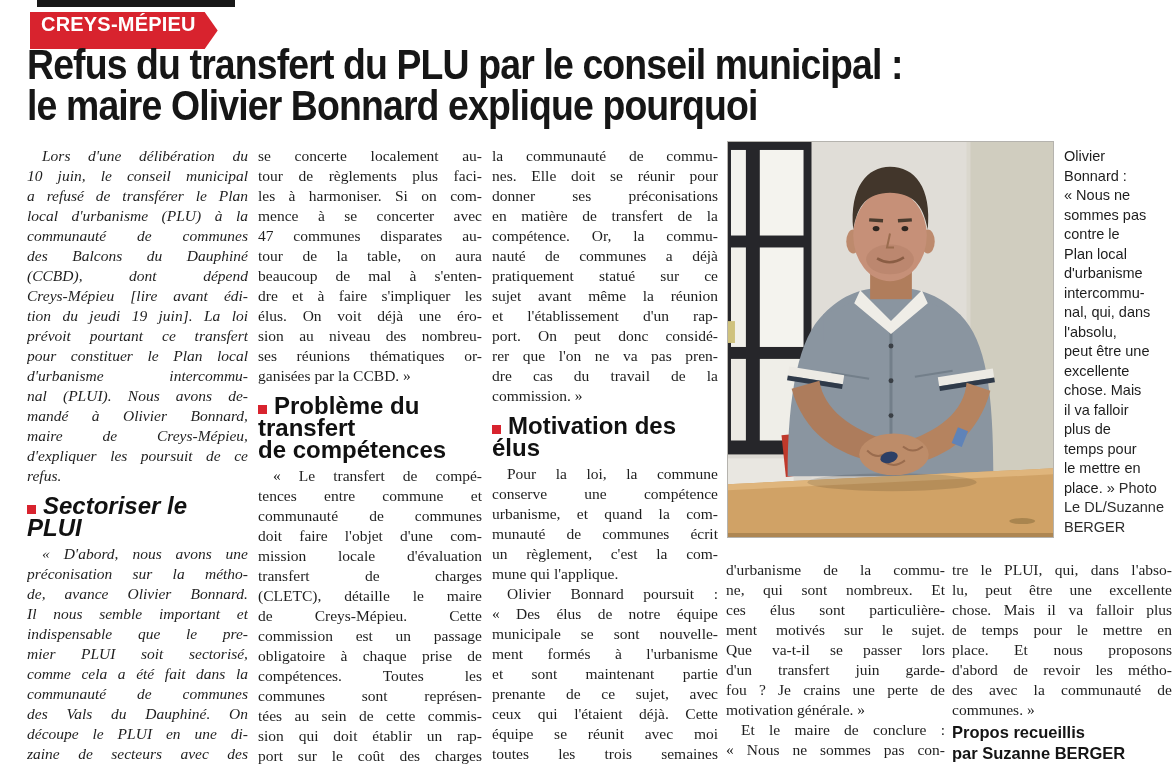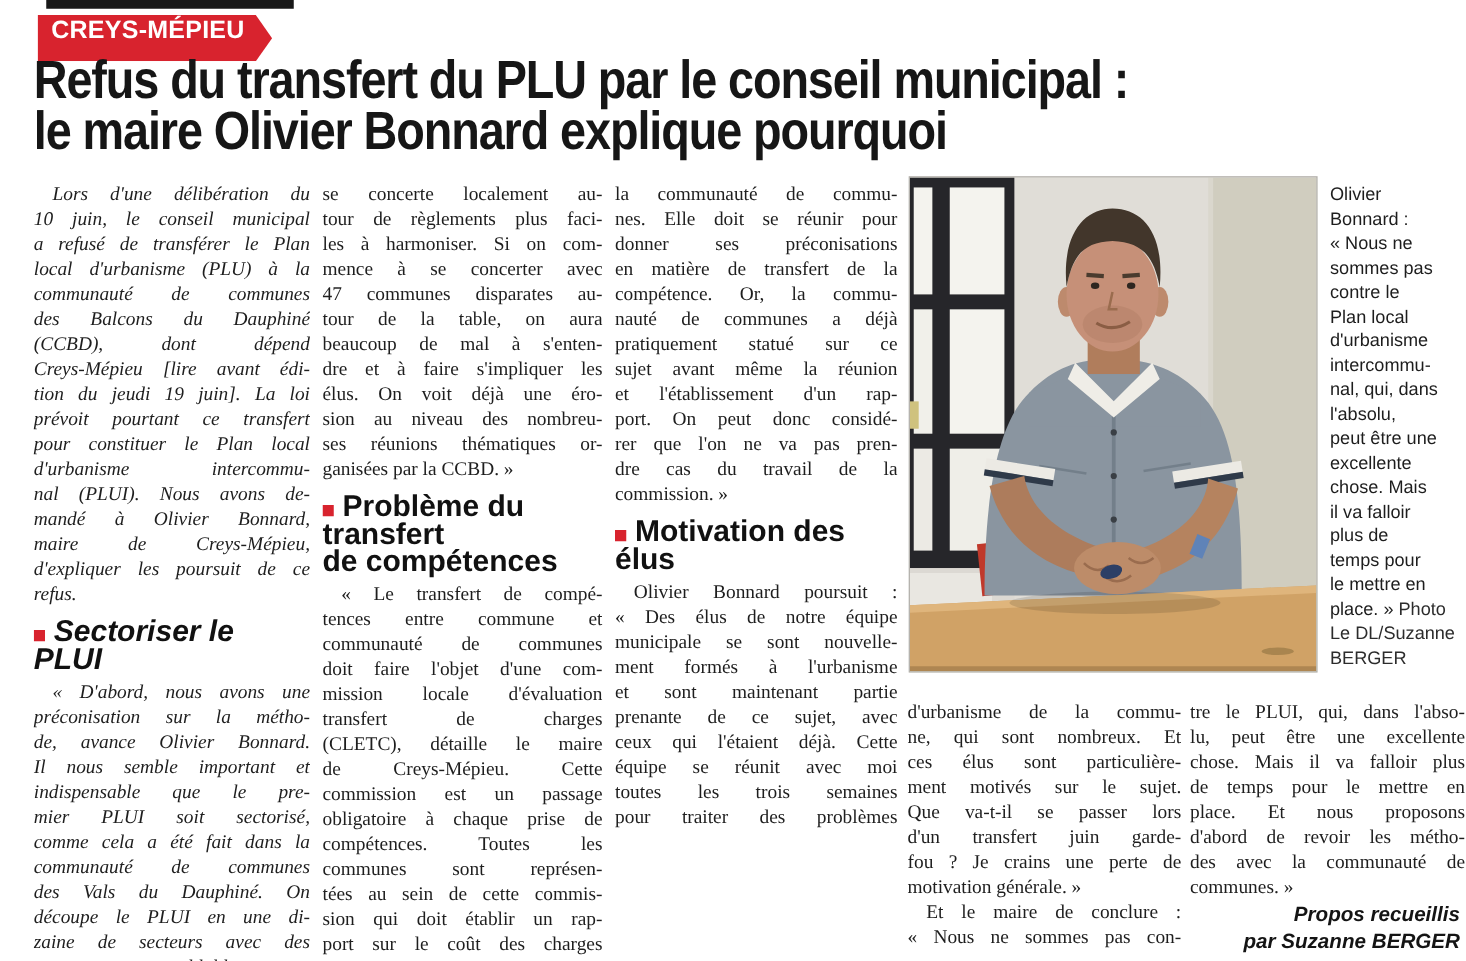--- a/index.html
+++ b/index.html
@@ -34,23 +34,23 @@
   #photo{position:absolute;left:727px;top:141px;width:327px;height:397px;
          border:1px solid #b5b3ae;box-sizing:border-box;background:#dcd9d3;}
   #photo svg{display:block;width:100%;height:100%;}
   
   #caption{position:absolute;left:1064px;top:147px;width:108px;
            font-family:"Liberation Sans", sans-serif;font-size:14.5px;line-height:19.5px;
            color:#1d1d1d;white-space:pre-line;}
   #caption .q{font-weight:normal;}
   #caption .c{font-weight:normal;color:#2c2c2c;}
   
-  #byline{position:absolute;left:952px;top:722px;width:216px;text-align:right;
+  #byline{position:absolute;left:952px;top:722px;width:216px;text-align:left;
           font-family:"Liberation Sans", sans-serif;font-weight:bold;font-size:16.5px;
-          line-height:21px;color:#141414;white-space:pre-line;font-style:italic;}
+          line-height:21px;color:#141414;white-space:pre-line;}
 </style>
 </head>
 <body>
 
 <div id="page">
 
   <div id="topbar"></div>
 
   <div id="kicker">CREYS-MÉPIEU</div>
 
@@ -141,20 +141,28 @@
         <div class="ln">nauté de communes a déjà</div>
         <div class="ln">pratiquement statué sur ce</div>
         <div class="ln">sujet avant même la réunion</div>
         <div class="ln">et l'établissement d'un rap-</div>
         <div class="ln">port. On peut donc considé-</div>
         <div class="ln">rer que l'on ne va pas pren-</div>
         <div class="ln">dre cas du travail de la</div>
         <div class="ln end">commission. »</div>
       </div>
       <div class="subhead"><span class="sq"></span>Motivation des élus</div>
+      <div class="para">
+        <div class="ln ind">Pour la loi, la commune</div>
+        <div class="ln">conserve une compétence</div>
+        <div class="ln">urbanisme, et quand la com-</div>
+        <div class="ln">munauté de communes écrit</div>
+        <div class="ln">un règlement, c'est la com-</div>
+        <div class="ln end">mune qui l'applique.</div>
+      </div>
       <div class="para">
         <div class="ln ind">Olivier Bonnard poursuit :</div>
         <div class="ln">« Des élus de notre équipe</div>
         <div class="ln">municipale se sont nouvelle-</div>
         <div class="ln">ment formés à l'urbanisme</div>
         <div class="ln">et sont maintenant partie</div>
         <div class="ln">prenante de ce sujet, avec</div>
         <div class="ln">ceux qui l'étaient déjà. Cette</div>
         <div class="ln">équipe se réunit avec moi</div>
         <div class="ln">toutes les trois semaines</div>

